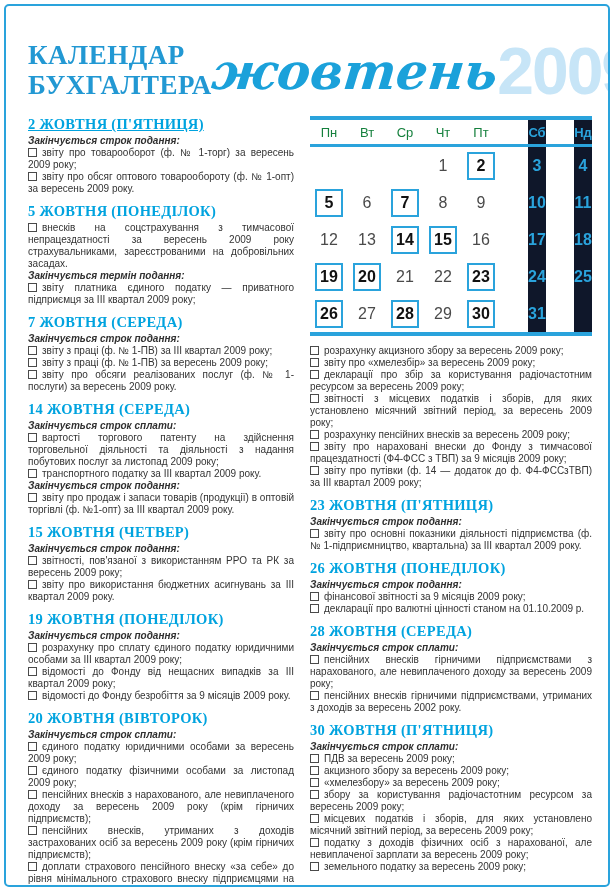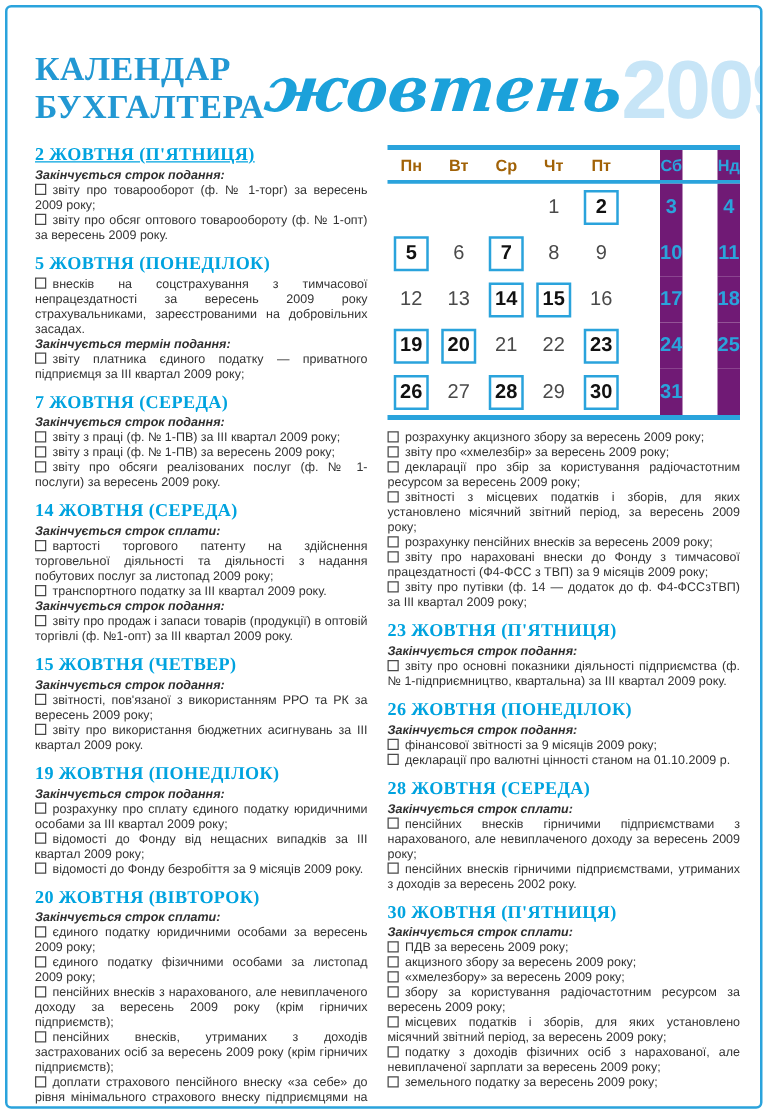--- a/index.html
+++ b/index.html
@@ -37,24 +37,24 @@
   .item { font-size:10px; line-height:12px; color:#333; text-align:justify; }
   .cb {
     display:inline-block; width:9px; height:9px; border:1px solid #4a4a4a;
     background:#fff; margin-right:5px; vertical-align:-1px;
   }
   .itx { }
   
   .calendar { position:relative; width:282px; border-top:4px solid #2aa3dc; border-bottom:4px solid #2aa3dc; margin-bottom:9px; }
   .cal-head { display:grid; grid-template-columns:38px 38px 38px 38px 38px 46px 46px; border-bottom:3px solid #2aa3dc; }
   .wd { height:24px; display:flex; align-items:center; justify-content:center;
-        font-weight:700; font-size:13px; color:#a16207; }
+        font-weight:400; font-size:13px; color:#15803d; }
   .cal-grid { display:grid; grid-template-columns:38px 38px 38px 38px 38px 46px 46px; grid-auto-rows:37px; }
   .day { display:flex; align-items:center; justify-content:center; font-size:16px; color:#4a4a4a; }
-  .wkend { background:#701a75; color:#2aa3dc !important; font-weight:700;margin-left:28px; }
+  .wkend { background:#0f172a; color:#2aa3dc !important; font-weight:700;margin-left:28px; }
   .day.wkend { font-size:16px; }
   .boxed {
     display:inline-flex; align-items:center; justify-content:center;
     width:28px; height:28px; border:2px solid #2aa3dc; background:#fff;
     font-weight:700; color:#111;
   }
 </style>
 </head>
 <body>
 

